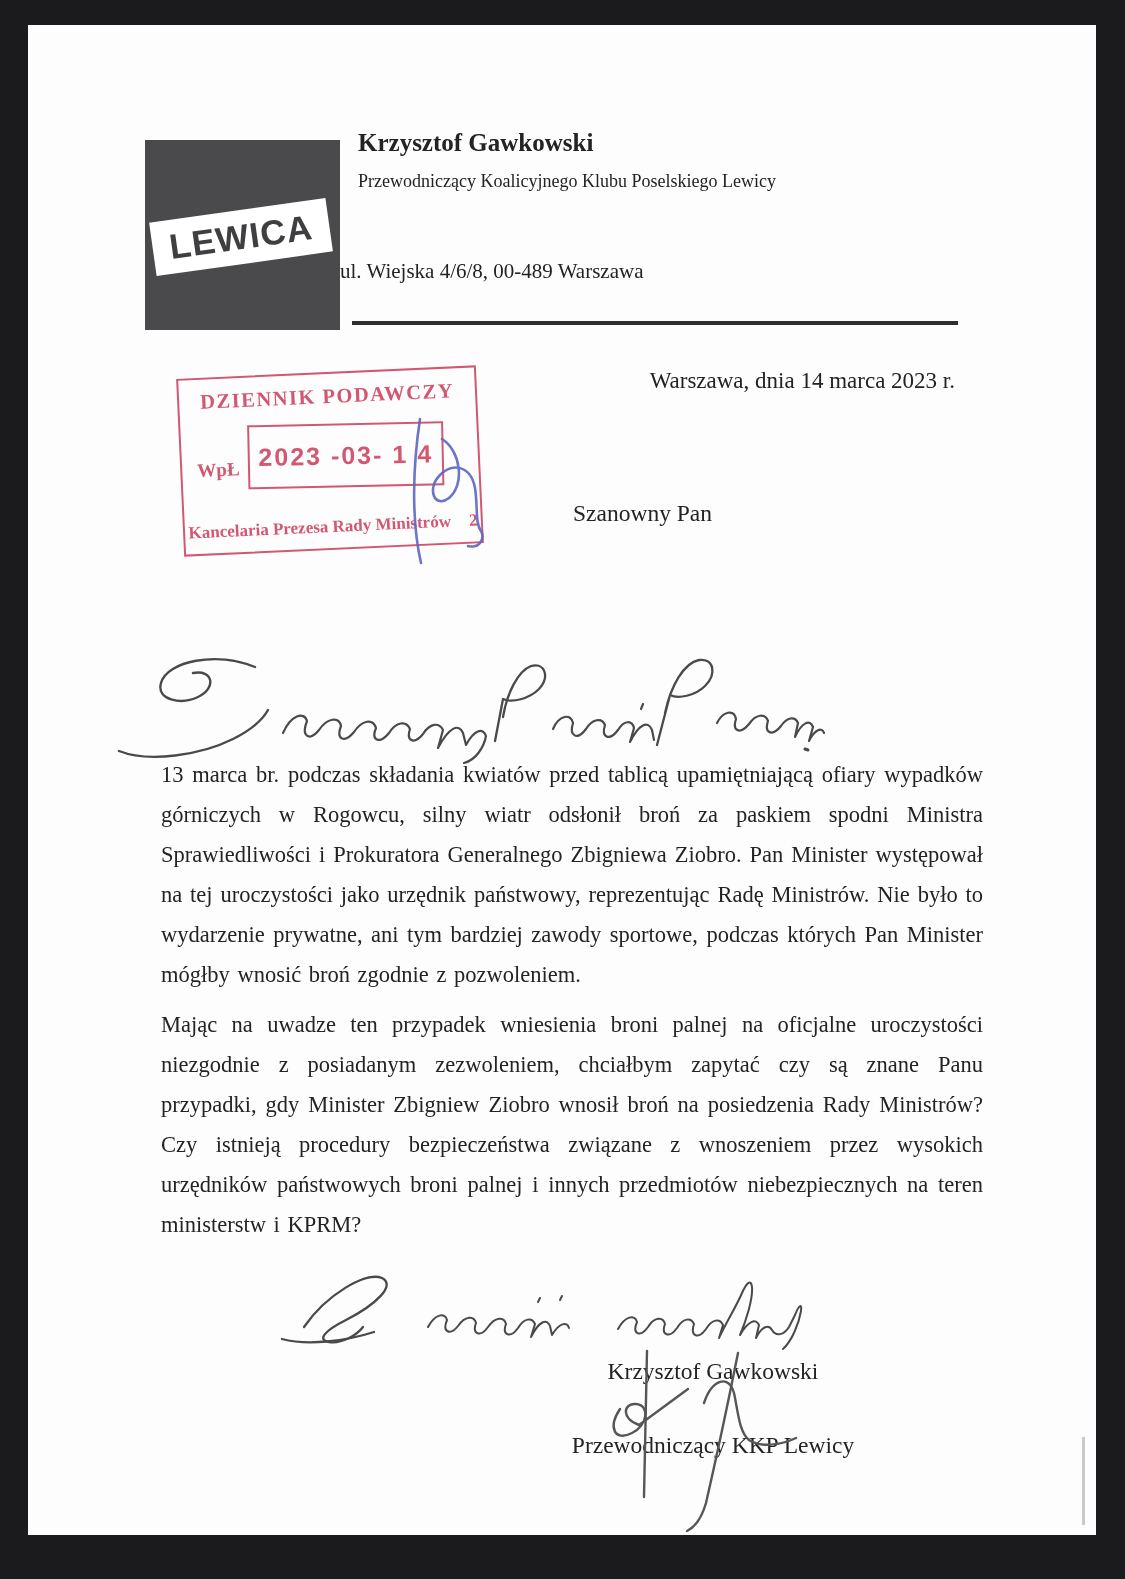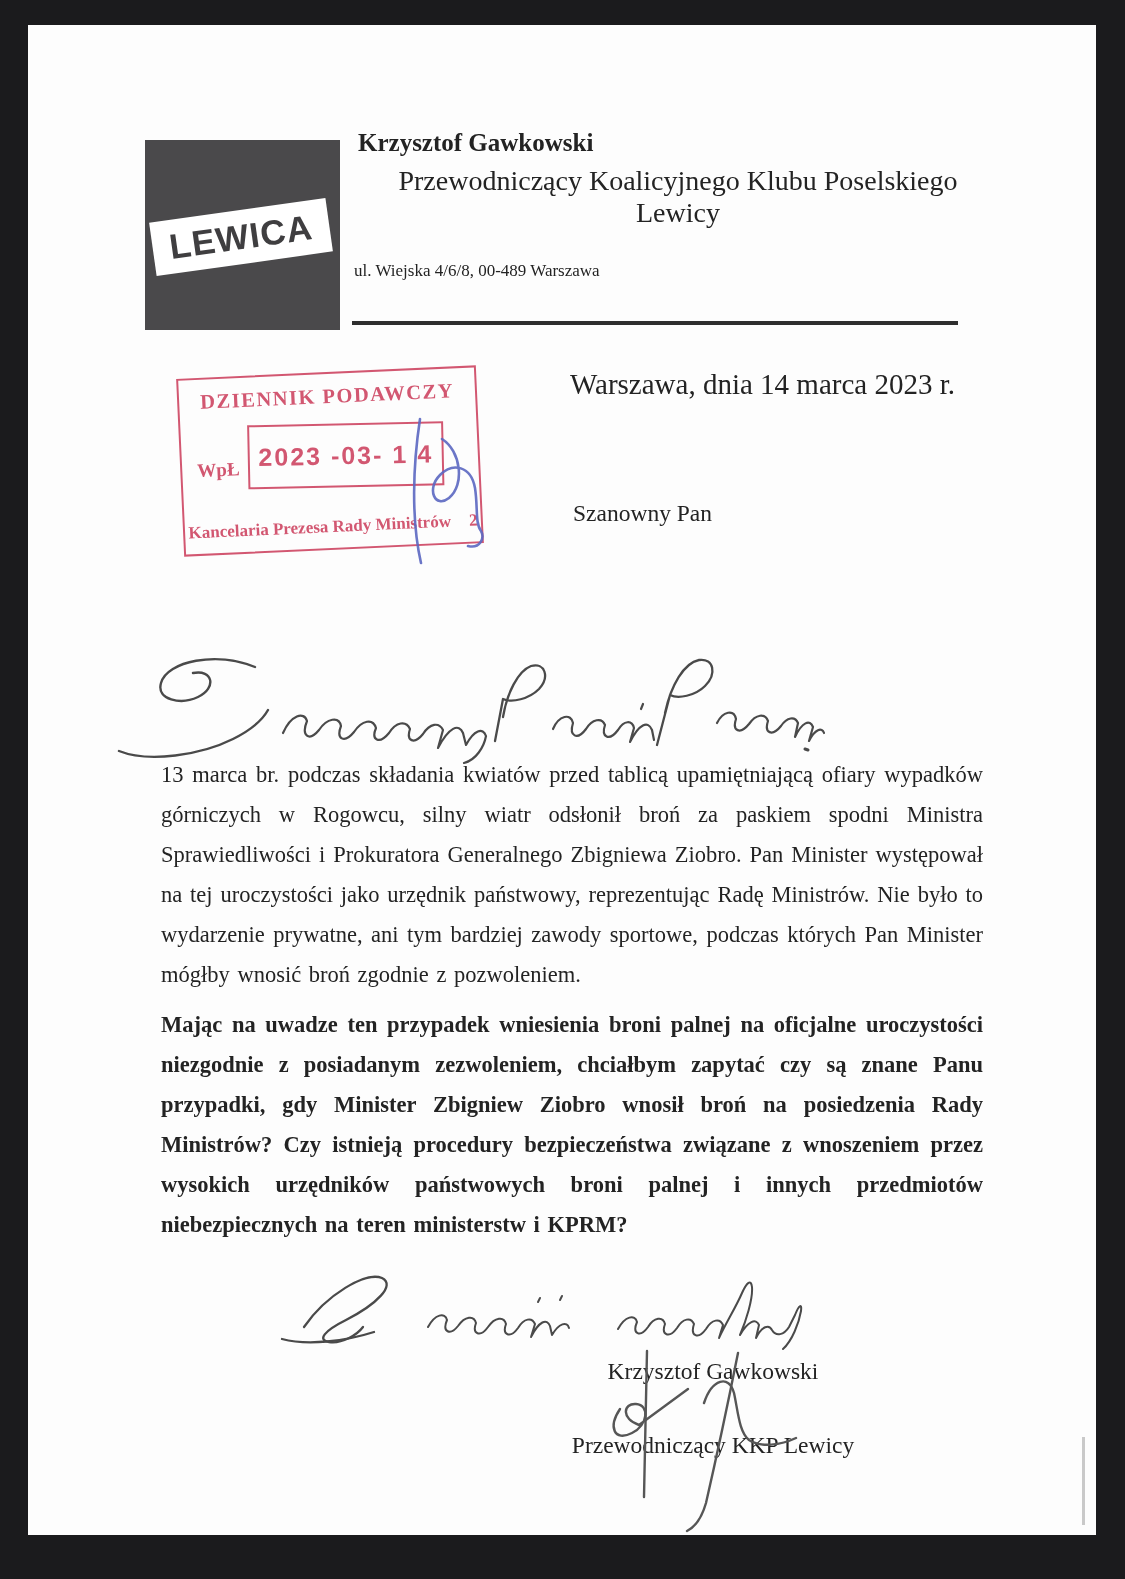--- a/index.html
+++ b/index.html
@@ -16,26 +16,26 @@
 
   
   .logo{position:absolute;left:117px;top:115px;width:195px;height:190px;
         background:var(--logoBg);overflow:hidden;}
   .logo-band{position:absolute;left:7px;top:70px;width:178px;height:54px;
         background:#fff;transform:rotate(-8deg);display:flex;align-items:center;justify-content:center;}
   .logo-band span{font-family:"Liberation Sans",sans-serif;font-weight:800;
         font-size:35px;letter-spacing:1px;color:var(--logoInk);}
   .sender{position:absolute;left:330px;top:104px;width:640px;}
   .sender-name{font-weight:bold;font-size:25px;}
-  .sender-role{font-size:28px;margin-top:8px;text-align:center;}
-  .sender-address{position:absolute;left:326px;top:230px;font-size:17px;line-height:32px;}
+  .sender-role{font-size:18px;margin-top:14px;}
+  .sender-address{position:absolute;left:312px;top:230px;font-size:21px;line-height:32px;}
   .header-rule{position:absolute;left:324px;top:296px;width:606px;height:3.5px;background:var(--rule);}
 
   
-  .dateline{position:absolute;left:527px;top:343px;width:400px;text-align:right;font-size:29px;}
+  .dateline{position:absolute;left:527px;top:343px;width:400px;text-align:right;font-size:23px;}
 
   
   .stamp{position:absolute;left:152px;top:347px;width:300px;height:178px;
          border:2.5px solid var(--stamp);color:var(--stamp);transform:rotate(-2.6deg);
          opacity:.92;}
   .stamp-title{text-align:center;margin-top:11px;font-weight:bold;font-size:20.5px;letter-spacing:1.5px;}
   .stamp-wpl{position:absolute;left:15px;top:80px;font-weight:bold;font-size:19px;}
   .stamp-datebox{position:absolute;left:66px;top:50px;width:196px;height:64px;
          border:2.5px solid var(--stamp);transform:rotate(1.4deg);
          display:flex;align-items:center;justify-content:center;}
@@ -52,21 +52,21 @@
   
   .hand{color:var(--hand);}
   .greeting-svg{position:absolute;left:77px;top:628px;width:720px;height:115px;}
   .closing-svg{position:absolute;left:240px;top:1222px;width:550px;height:105px;}
   .signature-svg{position:absolute;left:562px;top:1320px;width:220px;height:190px;z-index:3;color:#565656;}
 
   
   .para{position:absolute;left:109px;width:822px;font-size:22.5px;line-height:40px;
         text-align:justify;word-spacing:2px;margin-left:24px;}
   .para1{top:730px;}
-  .para2{top:980px;font-weight:bold;}
+  .para2{top:980px;font-weight:normal;}
 
   
   .sig-block{position:absolute;left:495px;top:1333px;width:380px;text-align:center;font-size:23.5px;}
   .sig-title{margin-top:47px;}
 
   .scan-line{position:absolute;left:1054px;top:1412px;width:3px;height:88px;background:#bcbcbc;opacity:.8;}
 
   svg path{fill:none;stroke:currentColor;stroke-linecap:round;stroke-linejoin:round;}
 </style>
 </head>

